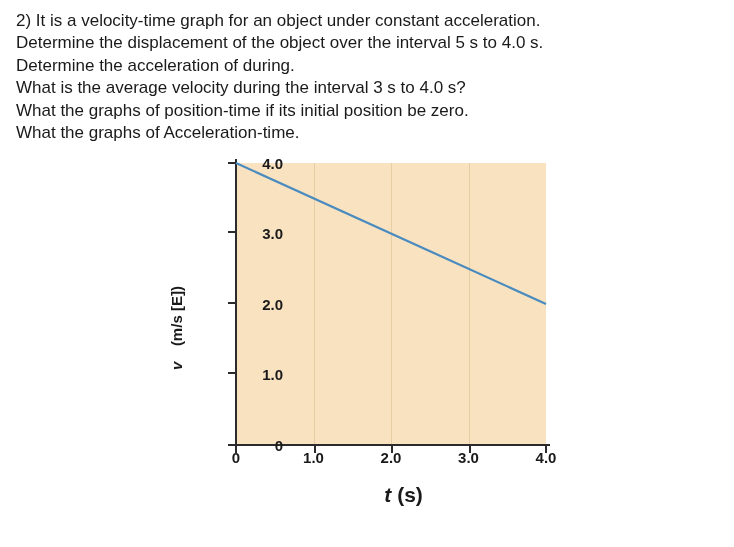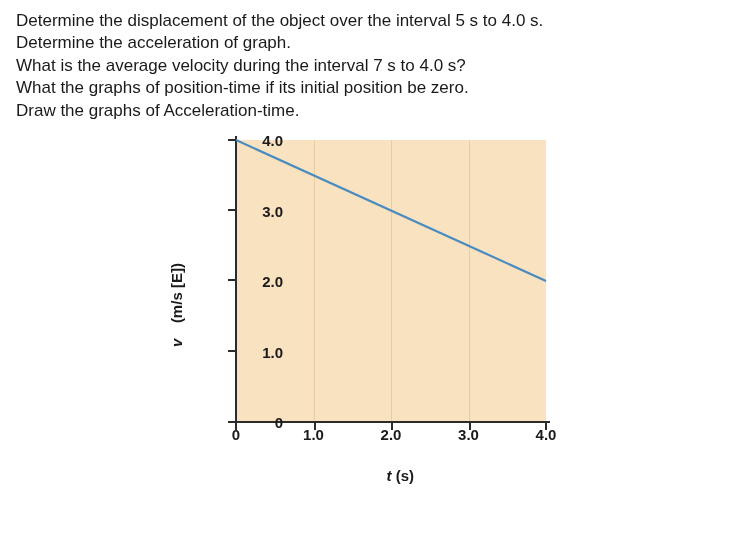--- a/index.html
+++ b/index.html
@@ -32,21 +32,21 @@
     font-weight: bold;
     white-space: nowrap;
     font-style: italic;
   }
   .ylabel .units { font-weight: bold; font-style: normal; }
   .xlabel {
     position: absolute;
     bottom: -4px;
     left: 50%;
     transform: translateX(-20%);
-    font-size: 15px;
+    font-size: 21px;
     font-weight: bold;
   }
   .xlabel .var { font-style: italic; }
   .plot-area {
     position: absolute;
     left: 54px;
     top: 10px;
     width: 310px;
     height: 282px;
     background: #f8e2c0;
@@ -88,25 +88,26 @@
     position: absolute;
     left: 0; top: 0;
     width: 100%; height: 100%;
     overflow: visible;
   }
 </style>
 </head>
 <body>
 
 <div class="question-block">
+  <span class="question-line">2) It is a velocity-time graph for an object under constant acceleration.</span>
   <span class="question-line">Determine the displacement of the object over the interval 5 s to 4.0 s.</span>
-  <span class="question-line">Determine the acceleration of graph.</span>
-  <span class="question-line">What is the average velocity during the interval 7 s to 4.0 s?</span>
+  <span class="question-line">Determine the acceleration of during.</span>
+  <span class="question-line">What is the average velocity during the interval 3 s to 4.0 s?</span>
   <span class="question-line">What the graphs of position-time if its initial position be zero.</span>
-  <span class="question-line">Draw the graphs of Acceleration-time.</span>
+  <span class="question-line">What the graphs of Acceleration-time.</span>
 </div>
 
 <div class="chart-wrap">
 
   <div class="ylabel">
     <span>v⃗</span><span class="units"> (m/s [E])</span>
   </div>
 
   <div class="plot-area">
 

